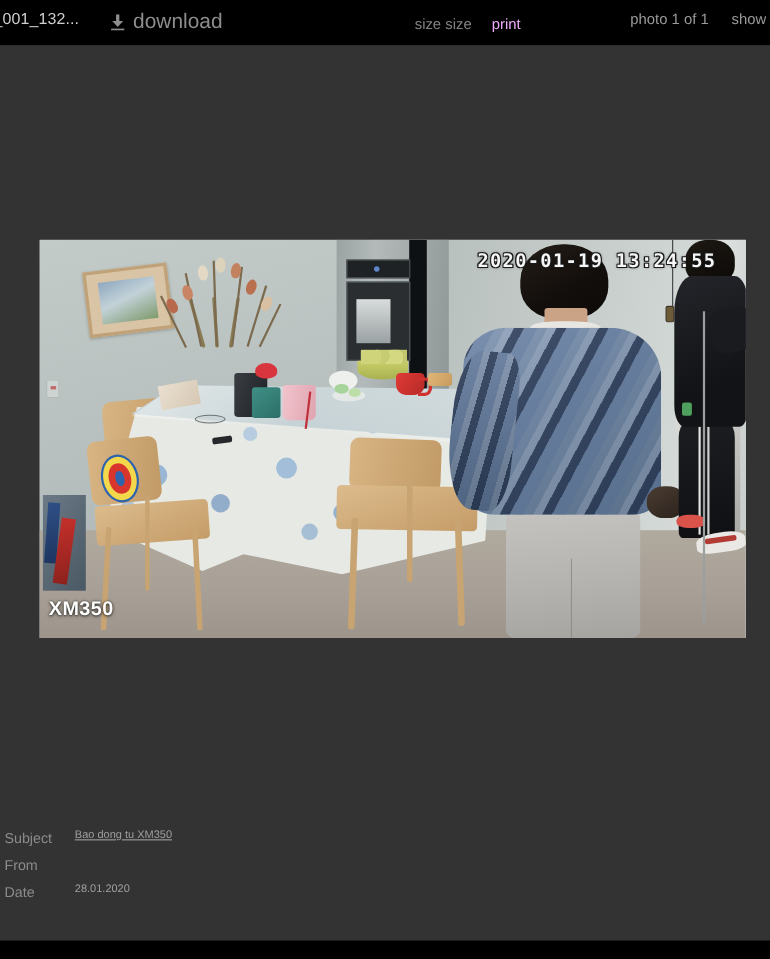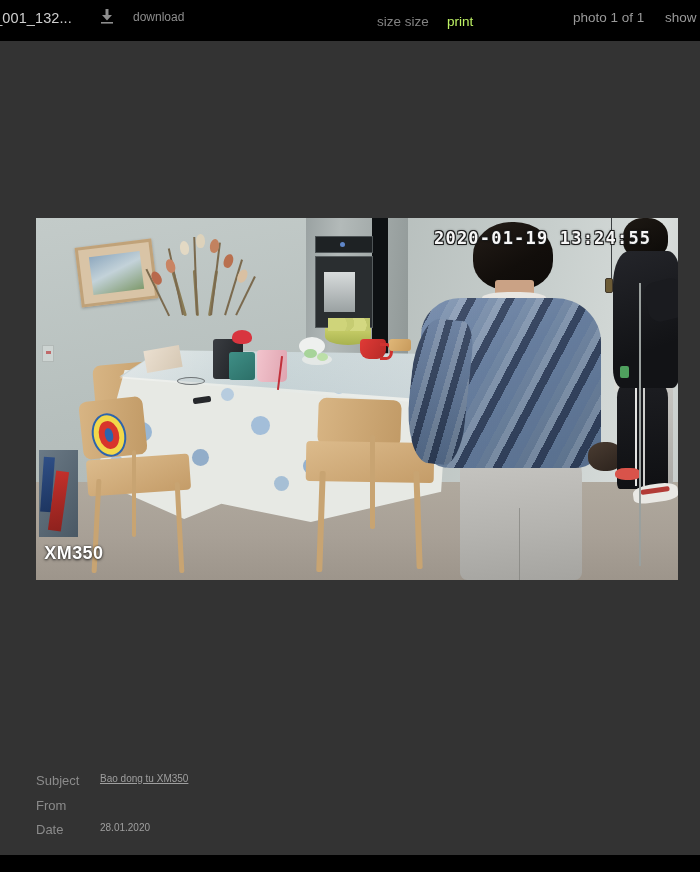--- a/index.html
+++ b/index.html
@@ -24,32 +24,32 @@
     background: #000000;
     overflow: hidden;
   }
   .tb-filename {
     position: absolute; left: -14px; top: 10px;
     font-size: 14.5px; color: #cfcfcf;
     white-space: nowrap; letter-spacing: .1px;
   }
   .tb-download {
     position: absolute; left: 100px; top: 9px;
-    display: flex; align-items: center; gap: 19px;
-    color: #8d8d8d; font-size: 12px; white-space: nowrap;
+    display: flex; align-items: center; gap: 7px;
+    color: #8d8d8d; font-size: 19px; white-space: nowrap;
   }
   .dl-icon { display: block; width: 14px; height: 15px; }
   .dl-icon svg { display: block; }
   .tb-fullsize {
     position: absolute; left: 377px; top: 14px;
     font-size: 13.5px; color: #838383; white-space: nowrap;
   }
   .tb-print {
     position: absolute; left: 447px; top: 14px;
-    font-size: 13.5px; color: #bef264; white-space: nowrap;
+    font-size: 13.5px; color: #f0abfc; white-space: nowrap;
   }
   .tb-count {
     position: absolute; left: 573px; top: 10px;
     font-size: 13.5px; color: #9a9a9a; white-space: nowrap;
   }
   .tb-show {
     position: absolute; left: 665px; top: 10px;
     font-size: 13.5px; color: #9a9a9a; white-space: nowrap;
   }
 
@@ -439,23 +439,22 @@
   .watermark {
     position: absolute; left: 1.3%; bottom: 4.5%;
     font-size: 18px; font-weight: 700;
     color: #ffffff; letter-spacing: .4px;
     text-shadow: 0 1px 3px rgba(0,0,0,.7), 0 0 2px rgba(0,0,0,.6);
     white-space: nowrap;
   }
 
   
   .meta {
-    position: absolute; left: 0; top: 771px;
+    position: absolute; left: 0; top: 752px;
     width: 692px;
-    padding-left: 32px;
   }
   .meta-row {
     position: relative;
     height: 24.5px;
     font-size: 13px;
   }
   .meta-label {
     position: absolute; left: 4px; top: 2px;
     color: #8b8b8b; font-size: 13px;
   }

